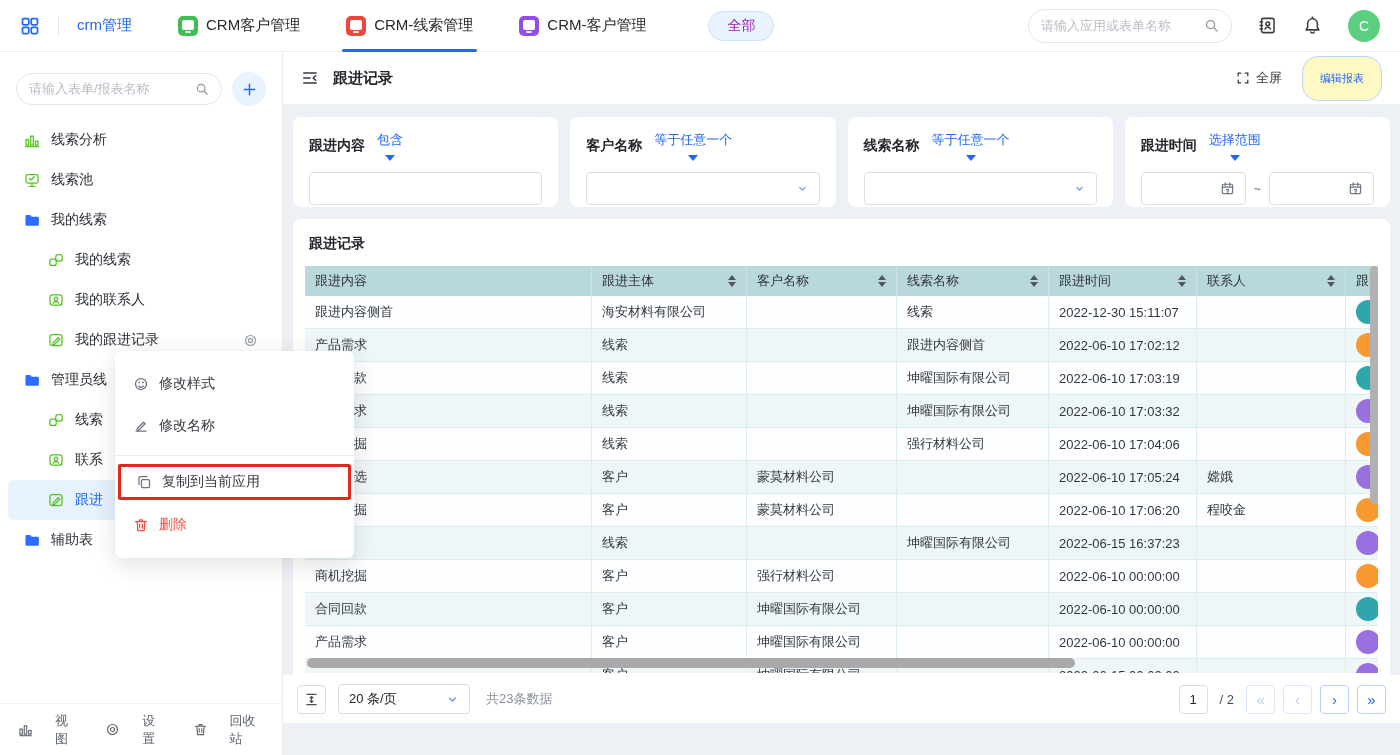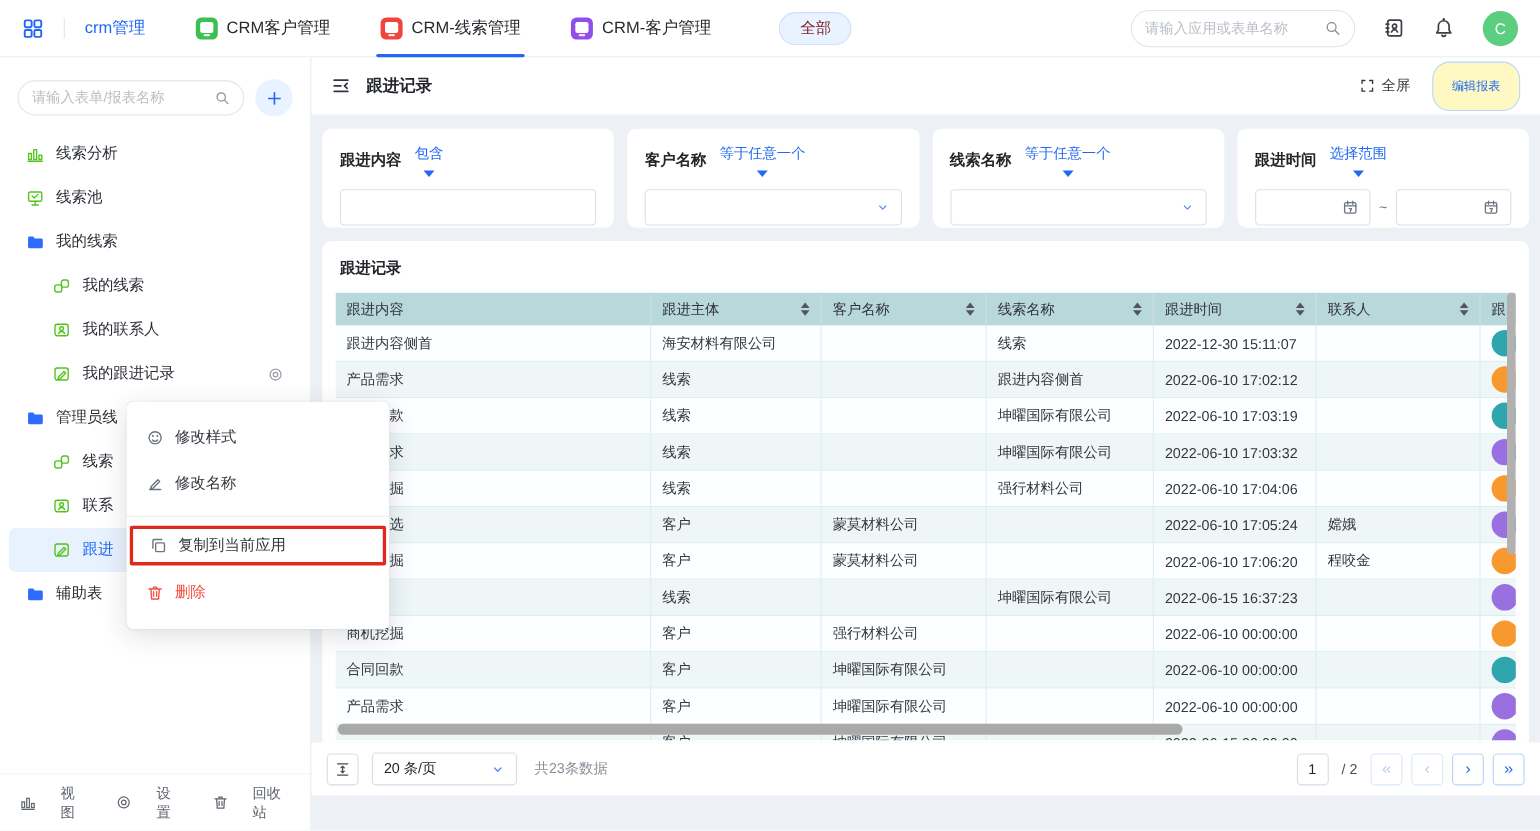--- a/index.html
+++ b/index.html
@@ -10,21 +10,21 @@
   
   .topbar { height:52px; background:#fff; border-bottom:1px solid #eef0f2; display:flex; align-items:center; padding:14px 20px; position:relative; z-index:30; }
   .apps-btn { color:#2268f2; cursor:pointer; }
   .top-divider { width:1px; height:18px; background:#e3e5e8; margin:0 18px; }
   .home-link { color:#2268f2; font-size:15px; cursor:pointer; }
   .tab { display:flex; align-items:center; gap:8px; height:52px; margin-left:46px; font-size:15px; color:#26292e; position:relative; cursor:pointer; }
   .tab.active::after { content:""; position:absolute; left:-4px; right:-4px; bottom:0; height:3px; background:#2268f2; border-radius:2px; }
   .appicon { width:20px; height:20px; border-radius:5px; position:relative; flex-shrink:0; }
   .appicon::before { content:""; position:absolute; left:4px; right:4px; top:4px; bottom:6px; background:#fff; border-radius:2px; }
   .appicon::after { content:""; position:absolute; left:7px; right:7px; bottom:3px; height:2px; background:rgba(255,255,255,.85); border-radius:1px; }
-  .pill-all { margin-left:62px; background:#e9f2ff; border:1px solid #cfe0fb; color:#7f1d1d; font-size:14px; padding:5px 18px; border-radius:16px; cursor:pointer; }
+  .pill-all { margin-left:62px; background:#e9f2ff; border:1px solid #cfe0fb; color:#a21caf; font-size:14px; padding:5px 18px; border-radius:16px; cursor:pointer; }
   .top-search { margin-left:auto; width:204px; height:34px; border:1px solid #e3e5e8; border-radius:17px; display:flex; align-items:center; padding:0 12px; gap:8px; cursor:text; }
   .top-search .ph { flex:1; font-size:13px; color:#b9bec6; white-space:nowrap; overflow:hidden; }
   .top-search .mag { color:#8a9099; }
   .top-ic { margin-left:26px; color:#3a3f45; cursor:pointer; }
   .avatar { width:32px; height:32px; margin-left:26px; border-radius:50%; background:#5bcf7f; color:#fff; font-size:14px; display:flex; align-items:center; justify-content:center; cursor:pointer; }
 
   
   .layout { display:flex; height:703px; position:relative; }
 
   
@@ -37,21 +37,21 @@
   .sb-list { padding-top:4px; }
   .sb-item { display:flex; align-items:center; gap:11px; height:40px; padding:0 16px; font-size:14px; color:#2b2f36; cursor:pointer; margin:0 8px; border-radius:6px; }
   .sb-item.indent { padding-left:40px; }
   .sb-item.selected { background:#e8f2fe; color:#2268f2; }
   .sb-item .ic { flex-shrink:0; }
   .sb-item .gear { margin-left:auto; color:#9aa0a8; }
   .sb-footer { position:absolute; left:0; right:0; bottom:0; height:52px; border-top:1px solid #f2f3f5; display:flex; align-items:center; padding:0 18px; gap:28px; }
   .sb-footer .f-item { display:flex; align-items:center; gap:22px; font-size:13px; color:#5f6670; cursor:pointer; }
 
   
-  .ctx { position:absolute; left:115px; top:313px; width:239px; background:#fff; border-radius:6px; box-shadow:0 6px 24px rgba(31,35,41,.14), 0 0 1px rgba(31,35,41,.1); padding:12px 0; z-index:25; }
+  .ctx { position:absolute; left:115px; top:299px; width:239px; background:#fff; border-radius:6px; box-shadow:0 6px 24px rgba(31,35,41,.14), 0 0 1px rgba(31,35,41,.1); padding:12px 0; z-index:25; }
   .ctx-item { display:flex; align-items:center; gap:10px; height:42px; padding:0 18px; font-size:14px; color:#34383f; cursor:pointer; }
   .ctx-item .ic { color:#6b7280; }
   .ctx-item.danger, .ctx-item.danger .ic { color:#f24f42; }
   .ctx-item.annotated { border:3px solid #e0281e; border-radius:2px; height:36px; margin:4px 3px; padding:0 15px; }
   .ctx-div { height:1px; background:#ececee; margin:8px 0; }
 
   
   .main { flex:1; min-width:0; background:#edf1f6; display:flex; flex-direction:column; }
   .m-header { height:52px; background:#fff; display:flex; align-items:center; padding:0 18px; }
   .collapse-ic { color:#33373d; cursor:pointer; }

